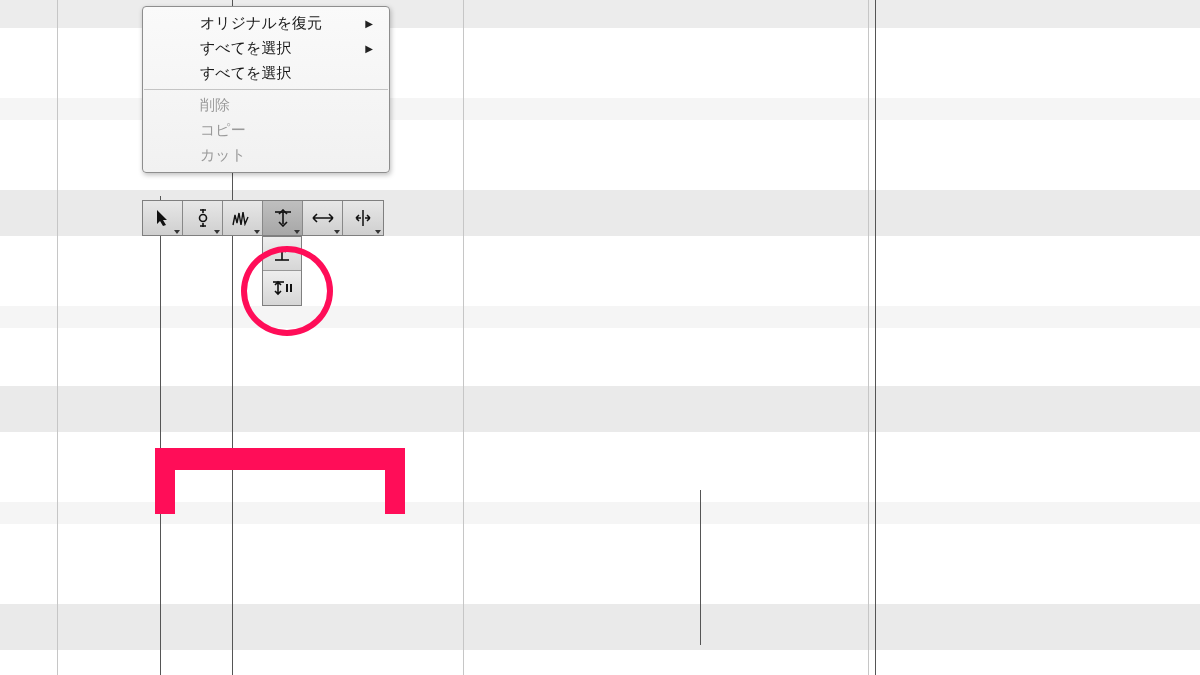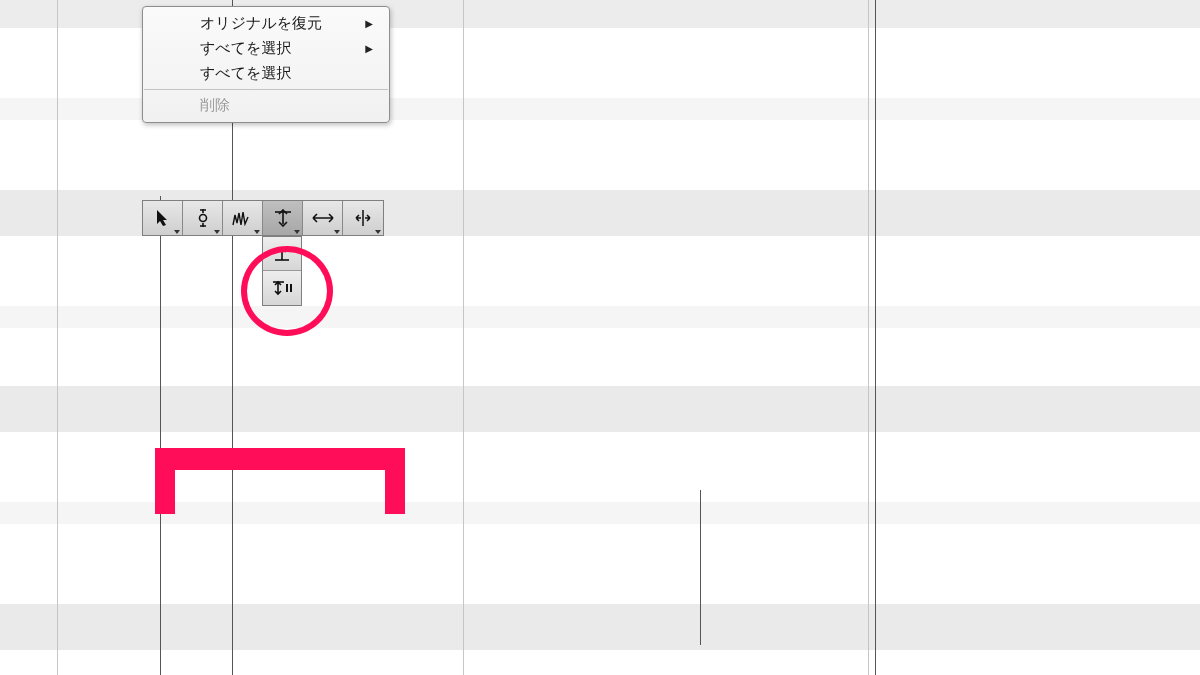--- a/index.html
+++ b/index.html
@@ -249,20 +249,26 @@
     <span>すべてを選択</span>
     <span class="submenu-arrow">▶</span>
   </div>
   <div class="menu-item">
     <span>すべてを選択</span>
   </div>
   <div style="height:1px;background:#c4c4c4;margin:3px 1px;"></div>
   <div class="menu-item disabled">
     <span>削除</span>
   </div>
+  <div class="menu-item disabled">
+    <span>コピー</span>
+  </div>
+  <div class="menu-item disabled">
+    <span>カット</span>
+  </div>
 </div>
 
 
 <div class="toolbar" style="left:142px;top:200px;">
   <div class="tb-btn">
     <svg width="16" height="18">
         <path d="M2 1 L2 15 L5 12 L8 17 L11 16 L8 11 L12 11 Z" fill="#111"></path>
       </svg>
     <span class="tb-drop"></span>
   </div>

